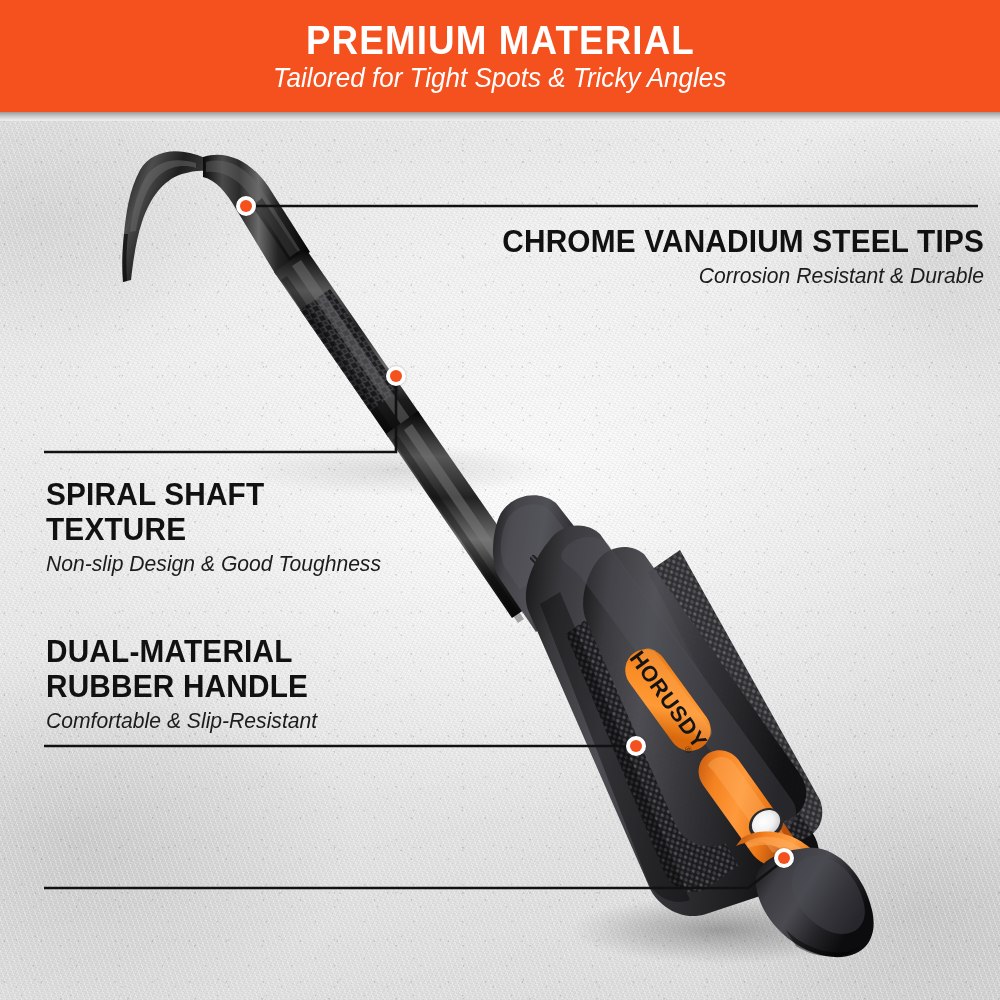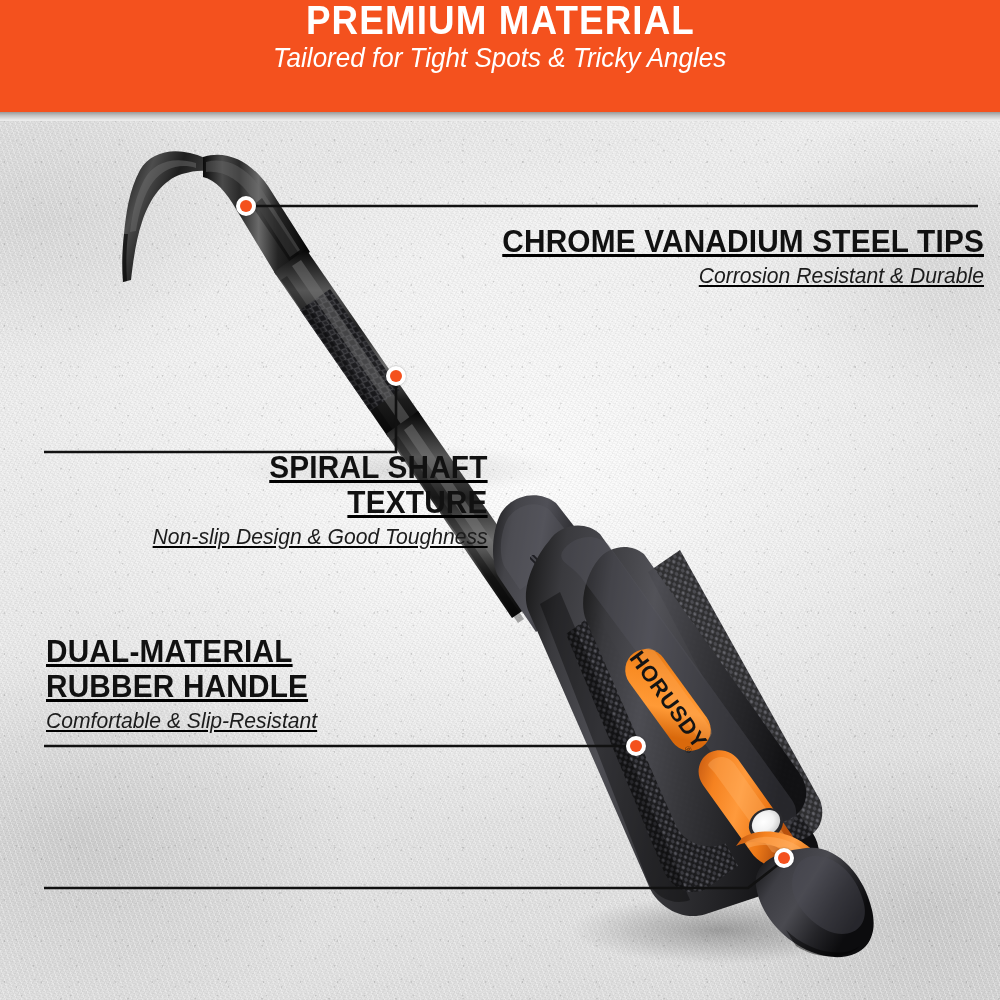--- a/index.html
+++ b/index.html
@@ -7,21 +7,21 @@
     width:1000px;height:1000px;overflow:hidden;
     font-family:"Liberation Sans", sans-serif;
     background:#ffffff;
   }
   #stage{position:relative;width:1000px;height:1000px;overflow:hidden;background:#fff;}
 
   
   #header{
     position:absolute;left:0;top:0;width:1000px;height:112px;
     background:#F4511E;
-    display:flex;flex-direction:column;align-items:center;justify-content:flex-start;
+    display:flex;flex-direction:column;align-items:center;justify-content:center;
     z-index:30;
   }
   #header-title{
     color:#ffffff;
     font-family:"Liberation Sans", sans-serif;
     font-weight:bold;
     font-size:40px;
     letter-spacing:1.2px;
     line-height:1;
     transform:scaleX(0.92);
@@ -76,21 +76,21 @@
     background-size:37px 41px, 53px 47px, 61px 43px, 43px 59px, 67px 53px, 49px 37px;
   }
 
   
   #product{position:absolute;left:0;top:0;width:1000px;height:1000px;z-index:10;}
 
   
   #lines{position:absolute;left:0;top:0;width:1000px;height:1000px;z-index:14;}
 
   
-  .callout{position:absolute;z-index:18;text-decoration:underline;}
+  .callout{position:absolute;z-index:18;}
   .callout .c-title{
     font-family:"Liberation Sans", sans-serif;
     font-weight:bold;
     color:#111111;
     font-size:31px;
     line-height:35px;
     letter-spacing:0.2px;
     transform:scaleX(0.96);
     transform-origin:left center;
     white-space:pre-line;
@@ -105,21 +105,21 @@
     font-size:22px;
     line-height:26px;
     transform:scaleX(0.96);
     transform-origin:left center;
     margin:4px 0 0 0;
     white-space:nowrap;
   }
   .callout.right .c-sub{transform-origin:right center;text-align:right;}
 
   #co-tips{left:384px;top:224px;width:600px;}
-  #co-spiral{left:46px;top:450px;width:460px;text-align:right;}
+  #co-spiral{left:46px;top:477px;width:460px;}
   #co-handle{left:46px;top:634px;width:480px;}
   #co-hang{left:46px;top:810px;width:480px;}
 
   
   .dot{
     position:absolute;width:20px;height:20px;border-radius:50%;
     background:#ffffff;z-index:16;
     box-shadow:0 0 2px rgba(0,0,0,0.35);
   }
   .dot::after{

